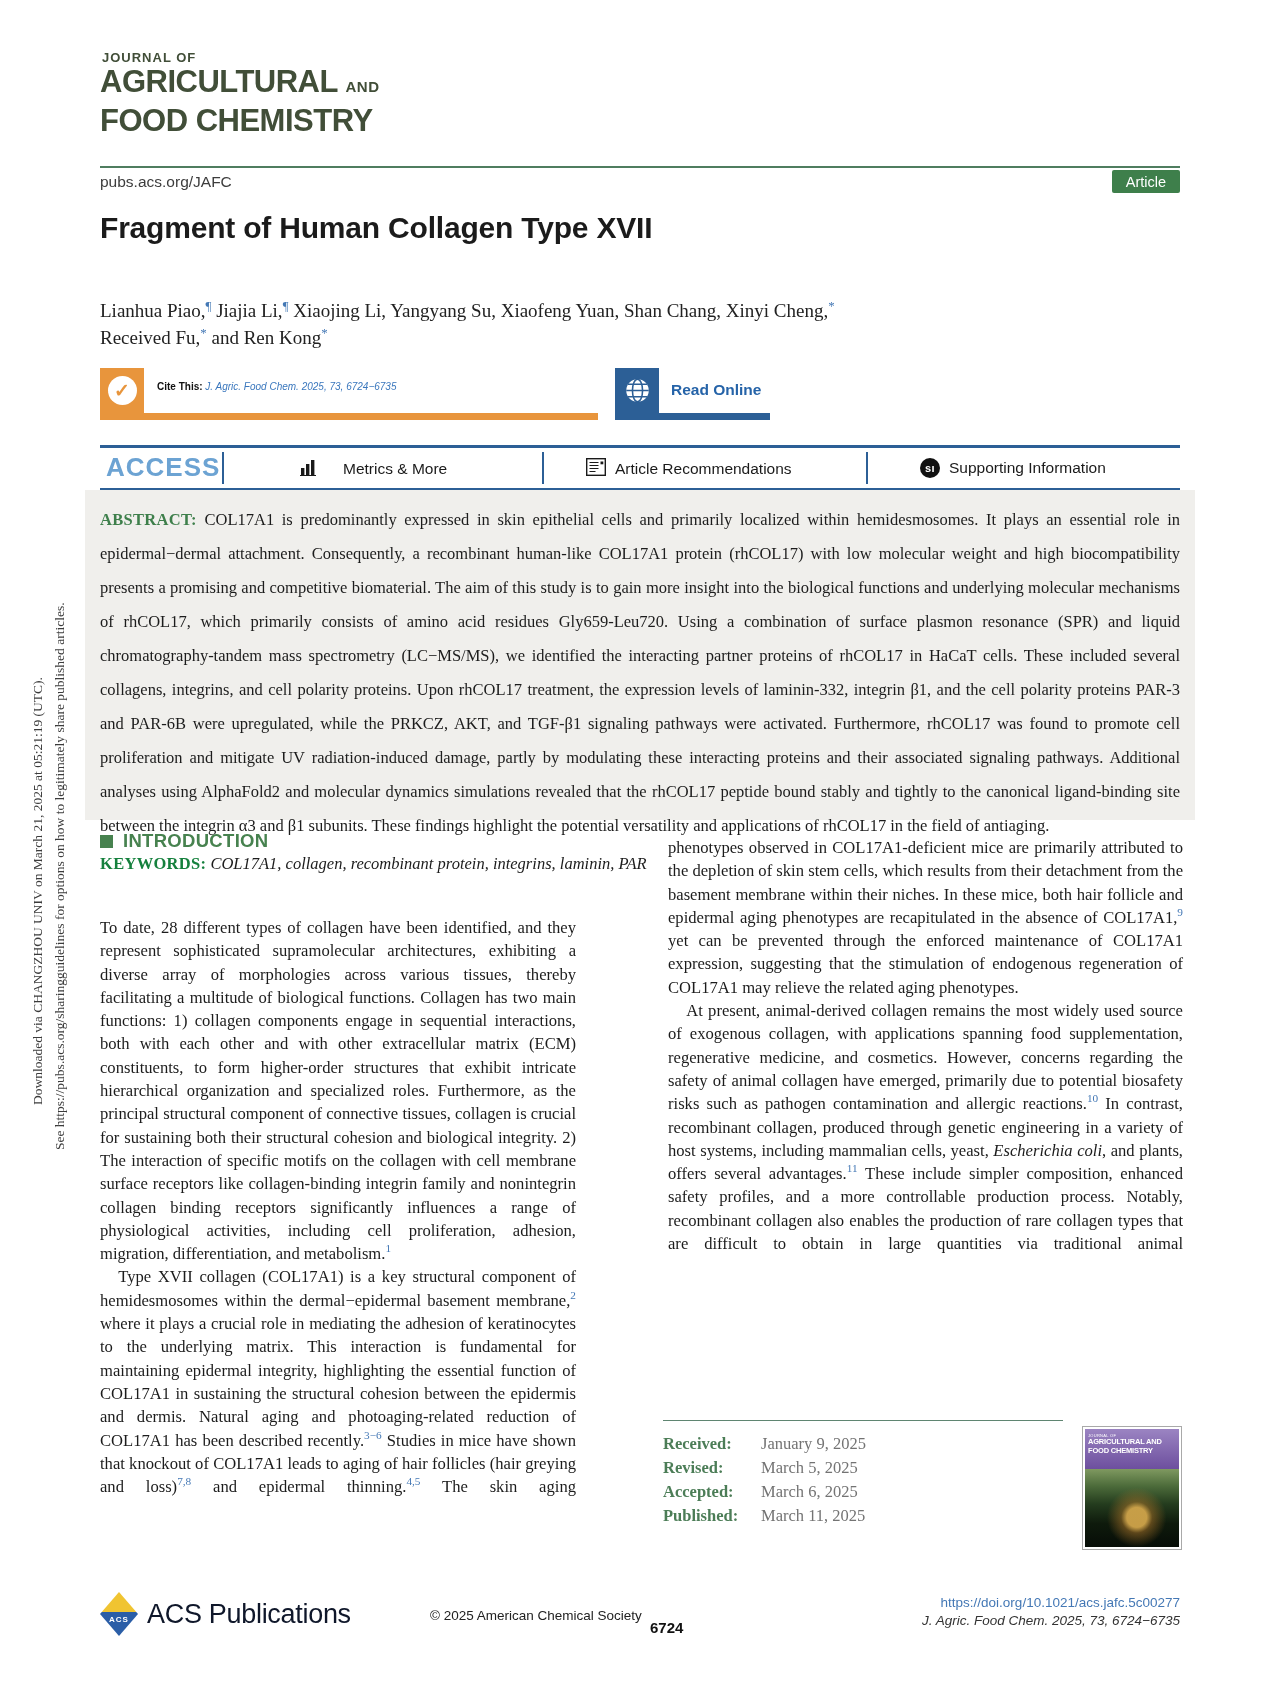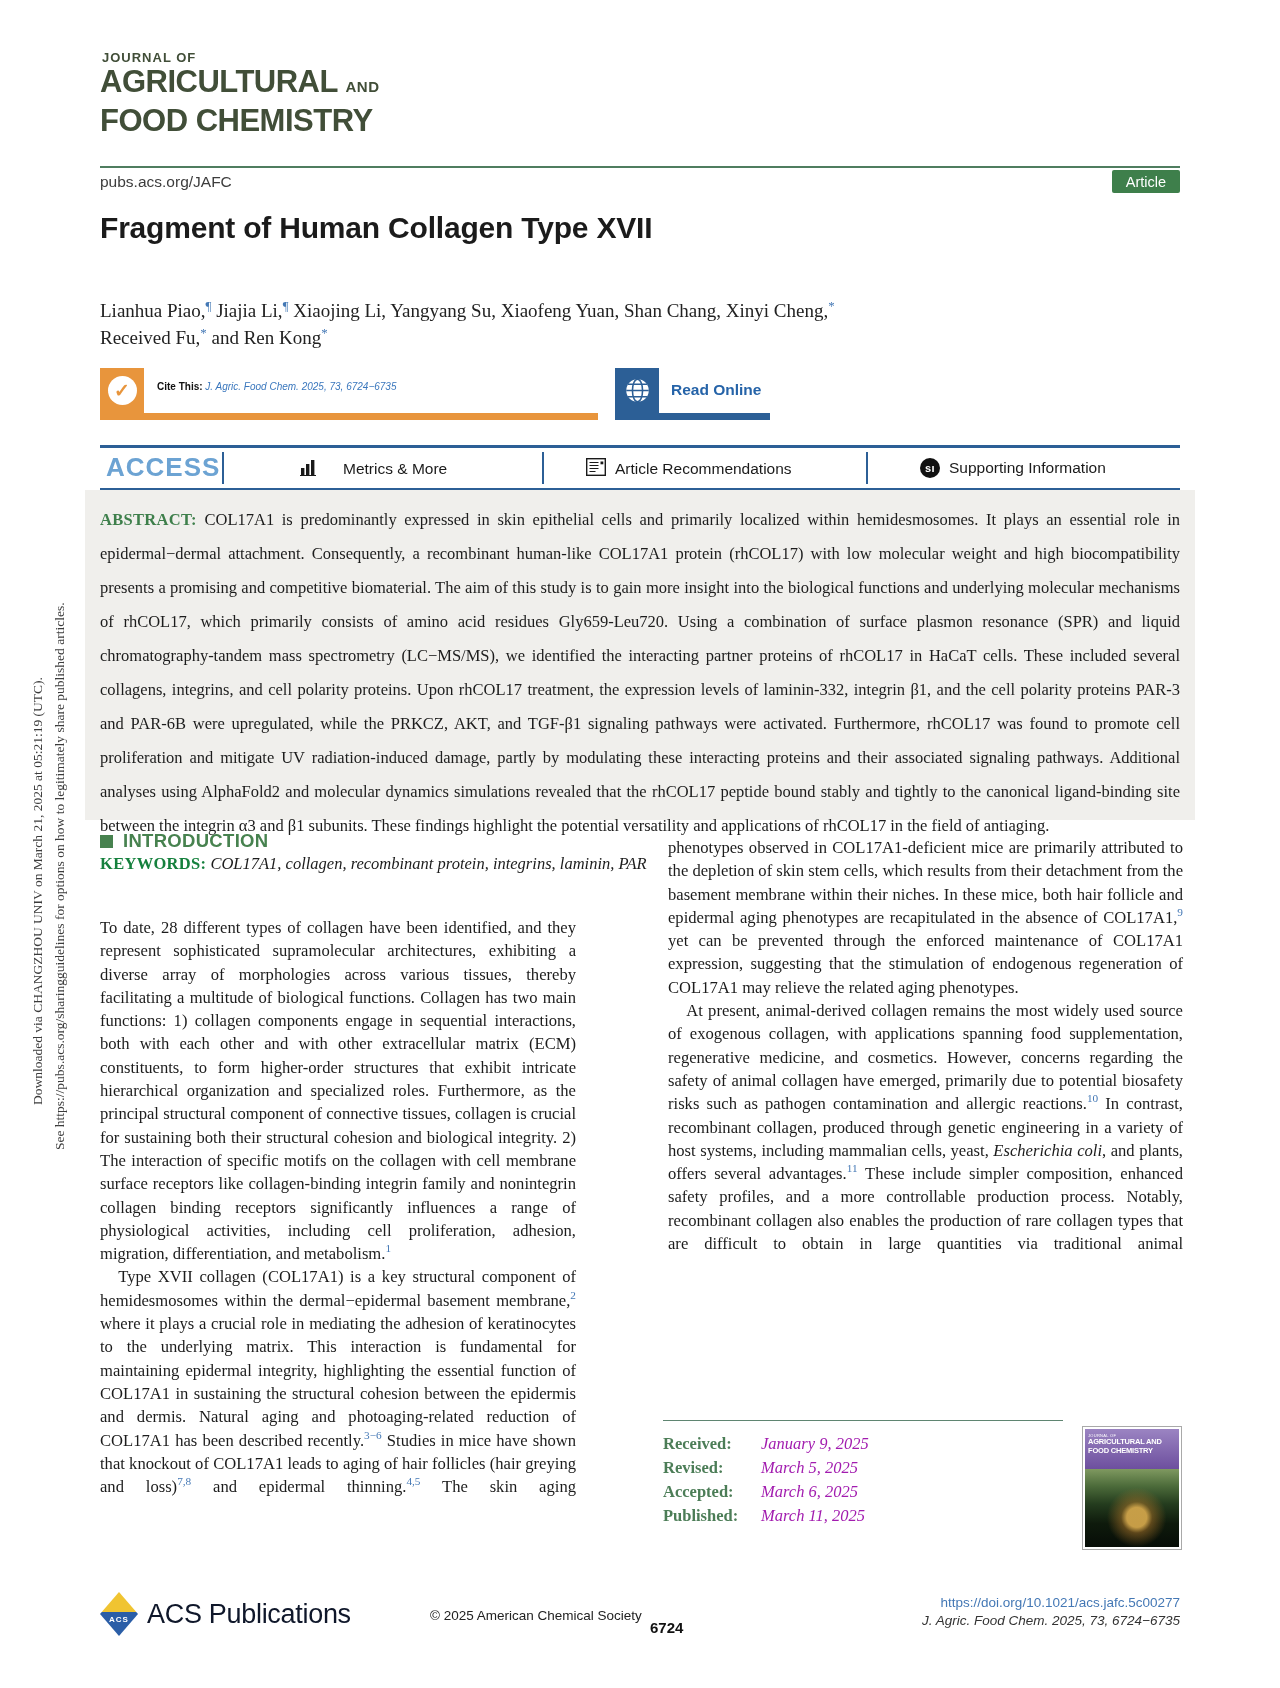--- a/index.html
+++ b/index.html
@@ -81,21 +81,21 @@
   .col.right{left:668px;top:836px;width:515px;}
   .body-p{margin:0;}
   .indent{text-indent:1.1em;}
   .jlast{text-align-last:justify;}
 
   
   .dates{position:absolute;left:663px;top:1420px;width:400px;border-top:1.5px solid #5f8571;
          padding-top:11px;font-family:"Liberation Serif",serif;font-size:16.5px;line-height:24px;}
   .d-row{display:flex;}
   .d-label{width:98px;color:#4c7d57;font-weight:700;}
-  .d-value{color:#a21caf;font-style:italic;}
+  .d-value{color:#737373;}
 
   
   .cover{position:absolute;left:1082px;top:1426px;width:100px;height:124px;border:1px solid #a9a9a9;
          background:#fff;box-sizing:border-box;padding:2px;}
   .cover-top{height:40px;background:linear-gradient(180deg,#9b84c2 0%,#6d4f9e 100%);color:#fff;
              padding:4px 3px 0 3px;box-sizing:border-box;}
   .c-kicker{font-size:4px;letter-spacing:0.3px;}
   .c-l1,.c-l2{font-size:7.5px;font-weight:800;line-height:8.5px;letter-spacing:-0.2px;}
   .cover-img{height:78px;background:
       radial-gradient(circle at 55% 62%, rgba(208,164,74,0.95) 0 14%, rgba(160,110,40,0.55) 22%, transparent 42%),

